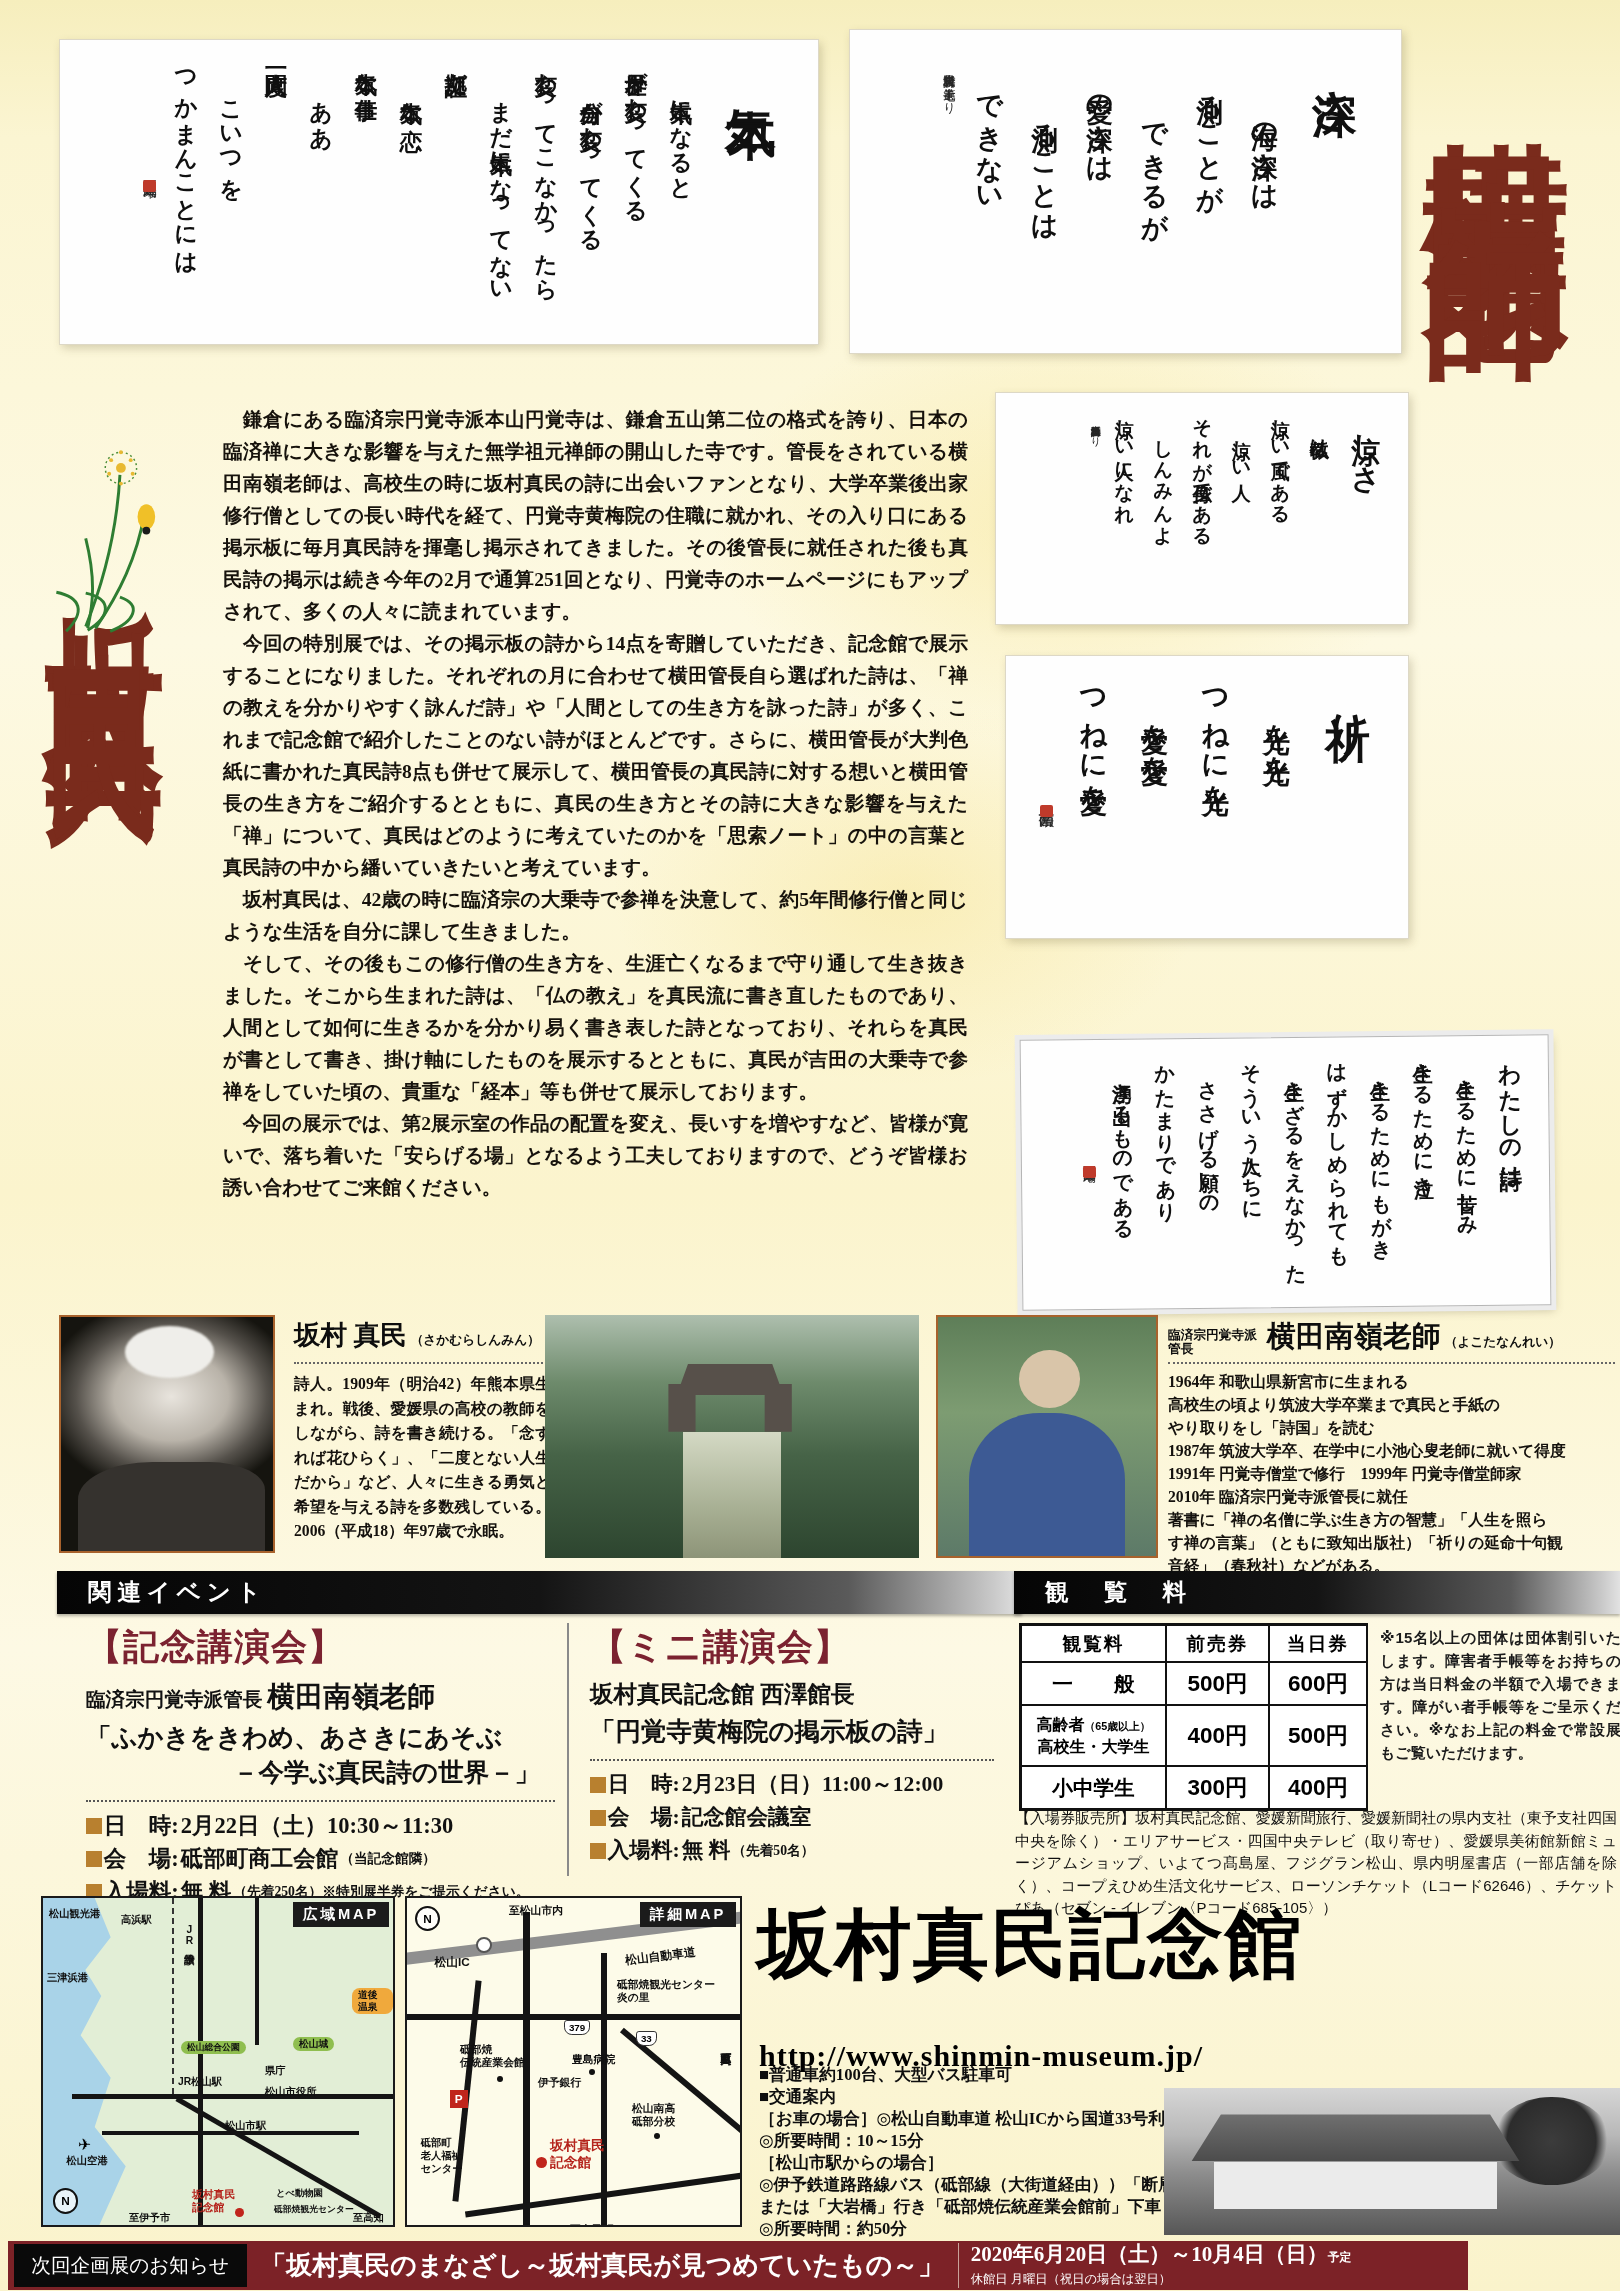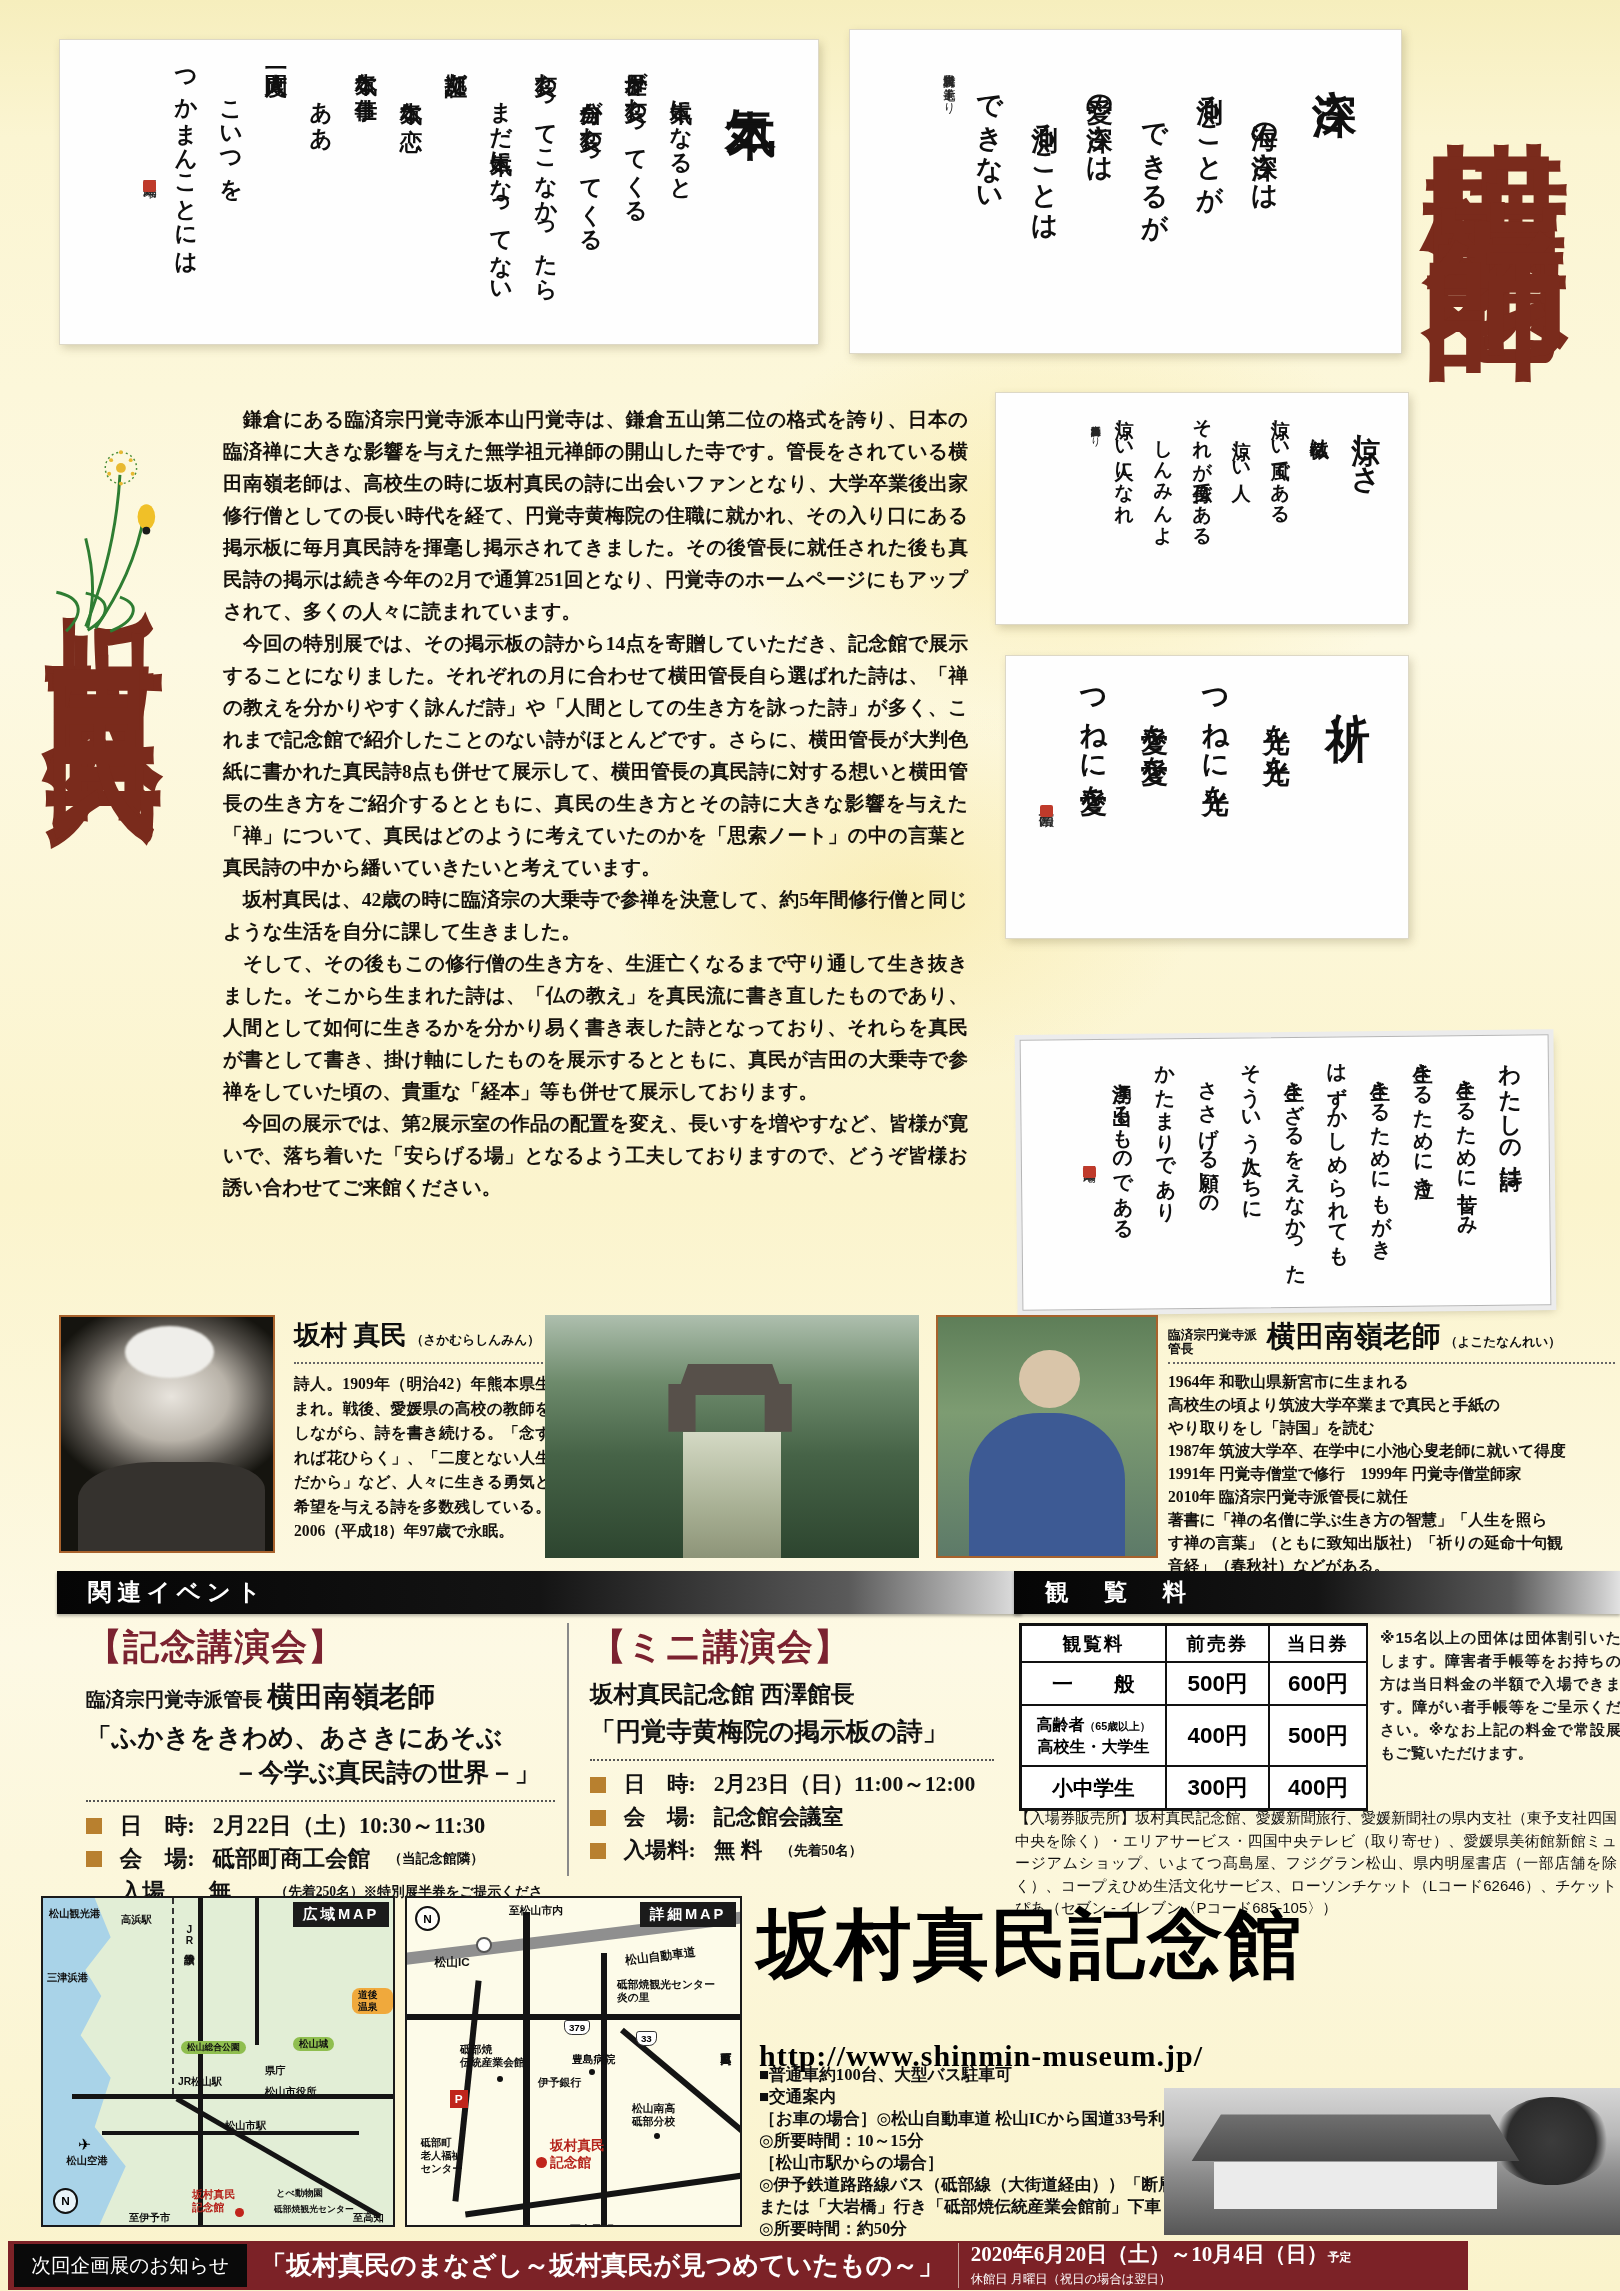--- a/index.html
+++ b/index.html
@@ -89,21 +89,21 @@
   .evblock{position:absolute;color:#111;}
   .kb{left:86px;top:1623px;width:469px;}
   .mb{left:590px;top:1623px;width:404px;}
   .ev-h{font-size:36px;font-weight:bold;color:#7b2230;letter-spacing:1px;}
   .ev-sp{margin-top:5.9px;font-size:19.6px;font-weight:bold;}
   .ev-sp b{font-size:28px;}
   .mb .ev-sp{font-size:23.5px;}
   .ev-t1{font-size:25.5px;font-weight:bold;margin-top:3.9px;}
   .ev-t2{font-size:25.5px;font-weight:bold;padding-left:147px;}
   .ev-dot{border-top:2.5px dotted #555;margin:9.8px 0 7.8px;}
-  .ev-item{display:flex;align-items:center;gap:18px;font-size:22.5px;font-weight:bold;line-height:33px;}
+  .ev-item{display:flex;align-items:center;gap:2px;font-size:22.5px;font-weight:bold;line-height:33px;}
   .mb .ev-item{font-size:21.6px;}
   .sq{width:15.7px;height:15.7px;background:#b8802f;flex:none;}
   .ev-note{font-size:13.7px;font-weight:bold;}
   .vdiv{position:absolute;left:567px;top:1623px;height:253px;border-left:2px solid #8a8a8a;}
   
   .fee{position:absolute;left:1019px;top:1623px;width:349px;border:2.5px solid #111;background:#fff;
     display:grid;grid-template-columns:145px 103px 98px;grid-template-rows:37px 43px 61px 43px;
     font-family:"Liberation Sans","DejaVu Sans",sans-serif;}
   .fee>div{border:1px solid #111;display:flex;align-items:center;justify-content:center;font-weight:bold;color:#000;}
   .fee .hd{font-size:18.6px;letter-spacing:2px;}

